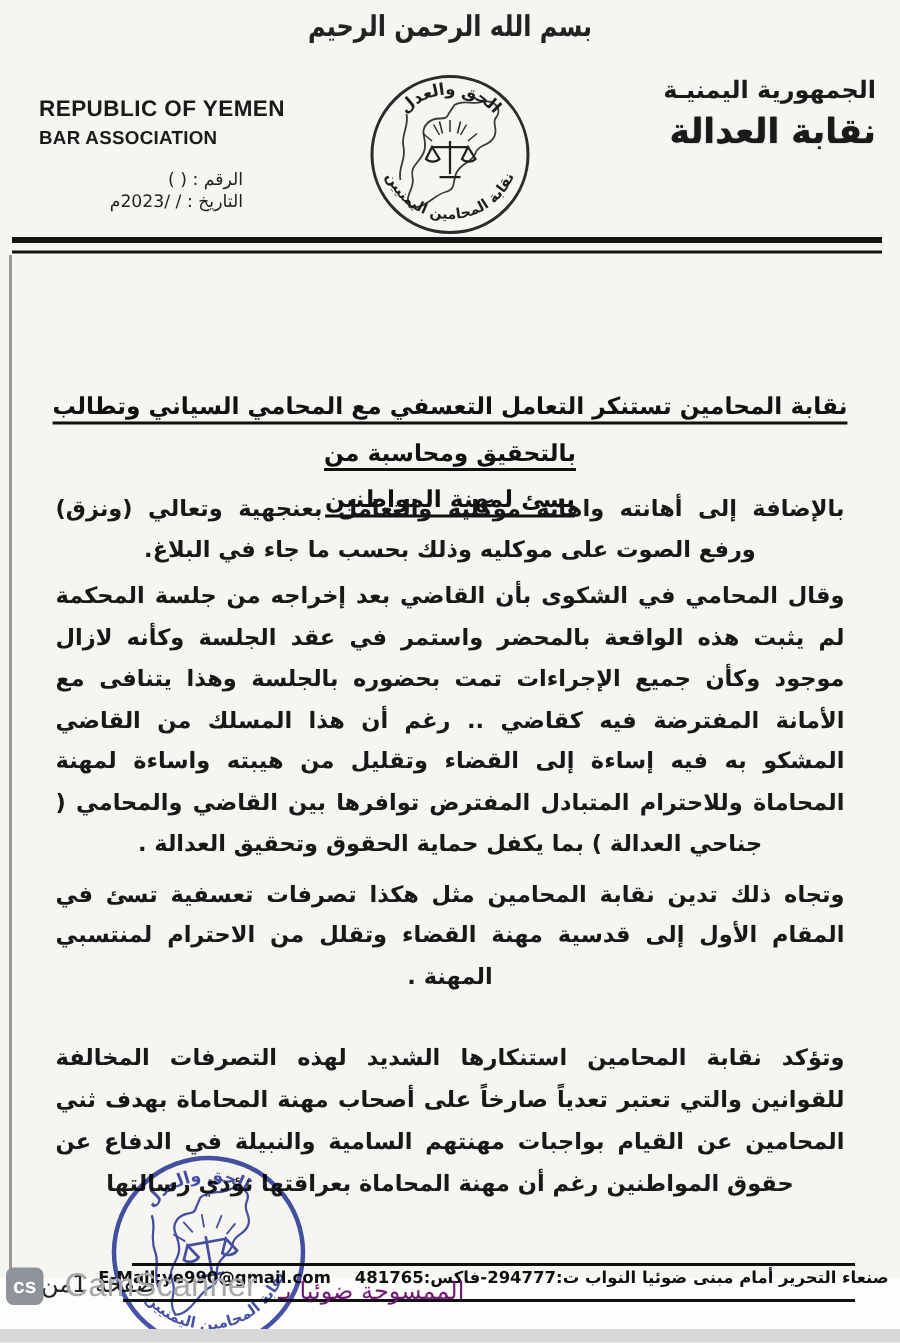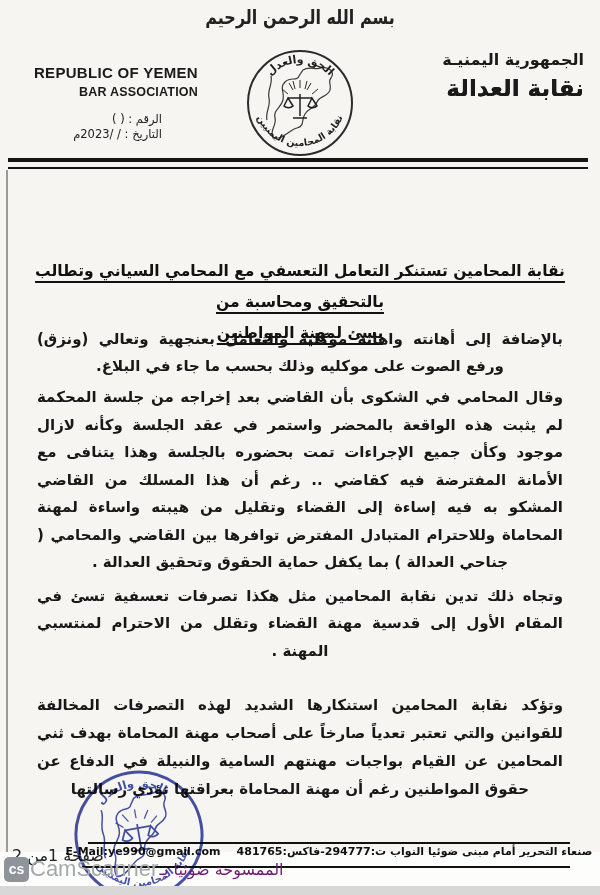--- a/index.html
+++ b/index.html
@@ -10,21 +10,21 @@
     color:#1a1a1a;
   }
   
   .edge-line { position:absolute; left:6px; top:170px; width:2px; height:692px;
     background:rgba(45,45,45,.45); filter:blur(.4px); }
 
   
   .bismillah { position:absolute; top:8px; left:180px; width:240px;
     text-align:center; font-size:16px; font-weight:bold; color:#222;
     transform:scaleY(1.2); letter-spacing:-0.5px; }
-  .hdr-left { position:absolute; top:64px; left:26px; width:172px; text-align:right;
+  .hdr-left { position:absolute; top:64px; left:26px; width:172px; text-align:left;
     font-family:"Liberation Sans", sans-serif; }
   .hdr-left .l1 { font-size:15px; font-weight:bold; letter-spacing:.3px; }
   .hdr-left .l2 { font-size:12.5px; font-weight:bold; margin-top:4px; letter-spacing:.2px; }
   .hdr-refs { position:absolute; top:112px; left:12px; width:150px;
     direction:rtl; text-align:right; font-size:11.5px; line-height:15px; color:#222; }
   .hdr-right { position:absolute; top:50px; right:16px; width:200px;
     direction:rtl; text-align:right; }
   .hdr-right .r1 { font-size:16px; font-weight:bold; }
   .hdr-right .r2 { font-size:23px; font-weight:bold; margin-top:6px;
     text-shadow:0 0 .6px #111; }
@@ -59,21 +59,21 @@
   .footer-rule-bot { position:absolute; top:866px; left:82px; width:488px; border-top:2px solid #111; z-index:3; }
   .footer-address { position:absolute; top:845px; left:88px; width:482px; z-index:3;
     display:flex; justify-content:center; align-items:baseline; gap:16px;
     font-size:11px; font-weight:bold; color:#111; white-space:nowrap; }
   .footer-address .addr-ar { direction:rtl; }
   .page-number { position:absolute; top:846px; left:12px; font-size:16px;
     direction:rtl; color:#222; z-index:3; }
 
   
   .cam-strip { position:absolute; left:0; right:0; bottom:0; height:34px; background:#fdfdfc; z-index:2; }
-  .cam { position:absolute; left:4px; bottom:4px; display:flex; align-items:center; gap:1px; z-index:6; }
+  .cam { position:absolute; left:4px; bottom:16px; display:flex; align-items:flex-end; gap:14px; z-index:6; }
   .cs-icon { width:25px; height:25px; border-radius:5px; background:#8e9499;
     color:#ffffff; font-weight:bold; font-size:14px; line-height:25px; text-align:center;
     font-family:"Liberation Sans", sans-serif; }
   .cam-brand { color:#a5a8ab; font-size:22px; font-family:"Liberation Sans", sans-serif; }
   .cam-tagline { color:#701a75; font-size:16px; }
 </style>
 </head>
 <body>
 
 <div class="scan">

